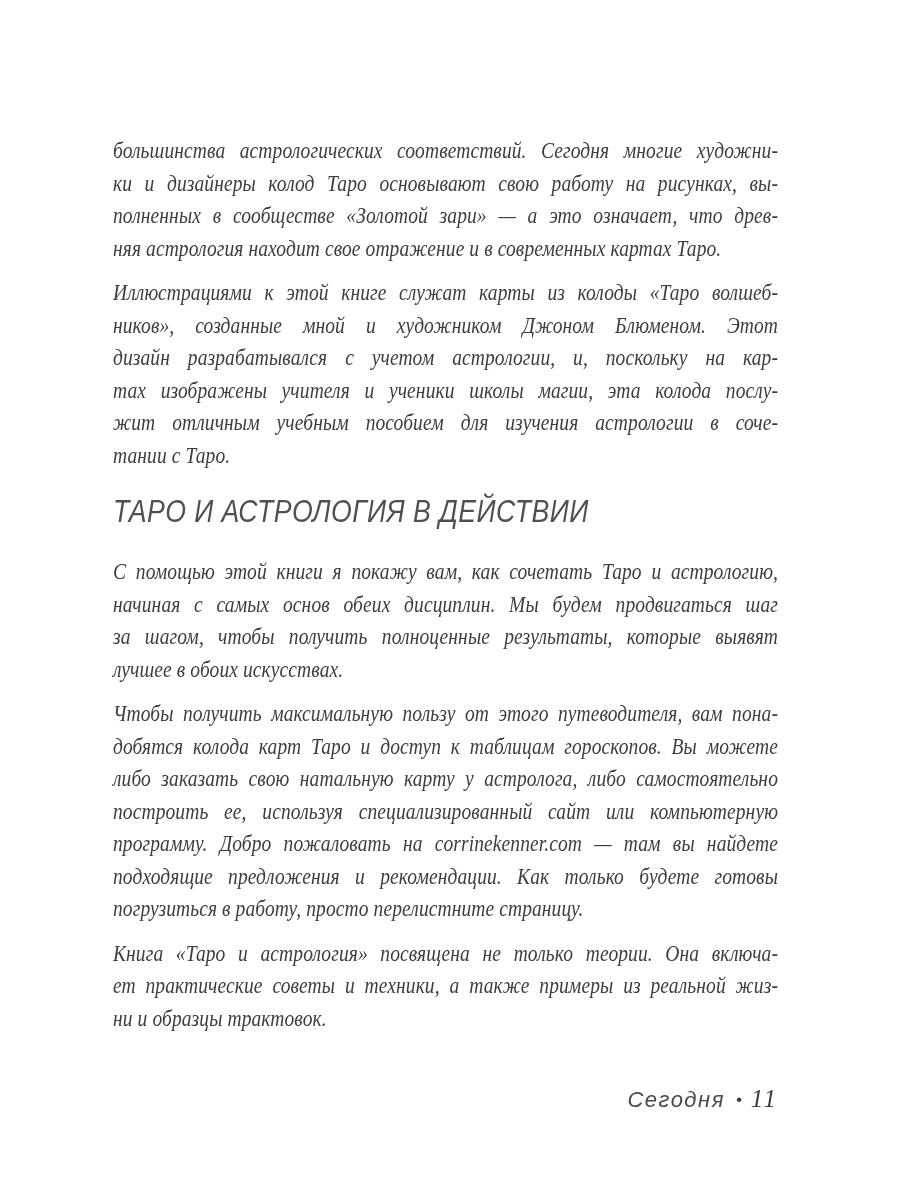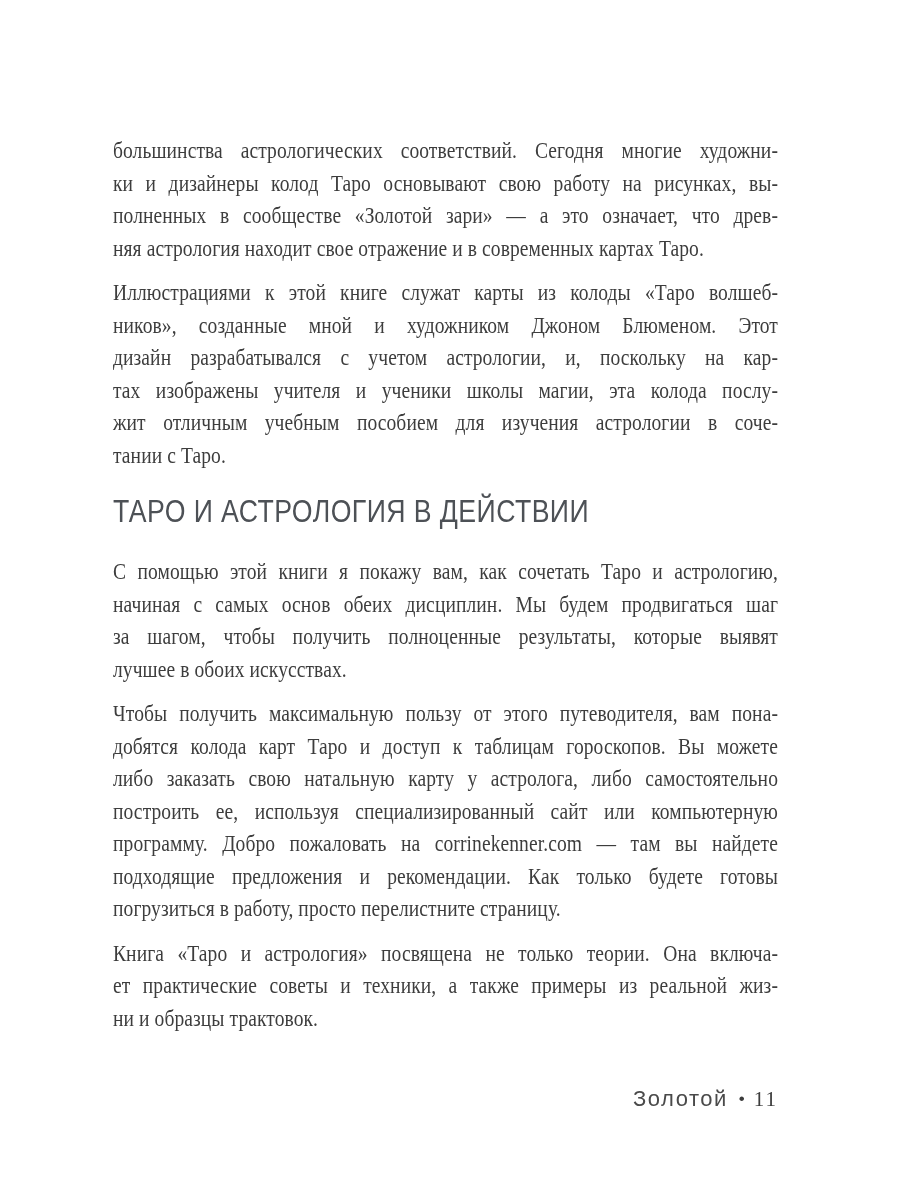--- a/index.html
+++ b/index.html
@@ -12,20 +12,21 @@
   body{
     width:910px;height:1200px;
     background:var(--bg);
     font-family:"Liberation Serif", serif;
     overflow:hidden;
   }
   .page{
     position:relative;
     width:910px;height:1200px;
     background:var(--bg);
+    font-style:italic;
   }
   .content{
     position:absolute;
     left:113px;top:134px;
     width:665px;
   }
   .para{margin:0 0 12px 0;}
   .line{
     width:800px;
     transform:scaleX(0.83125);
@@ -67,21 +68,21 @@
   }
   .footer-sep{
     display:inline-block;
     margin:0 9px 0 11px;
     font-size:17px;
     vertical-align:2px;
     color:#3c3c3c;
   }
   .footer-page{
     font-family:"Liberation Serif", serif;
-    font-size:21px;
+    font-size:25px;
     color:#3c3c3c;
     letter-spacing:2px;
   }
 </style>
 </head>
 <body>
 
 <div class="page">
   <main class="content">
       <div class="para">
@@ -114,15 +115,15 @@
         <div class="line">подходящие предложения и рекомендации. Как только будете готовы</div>
         <div class="line last">погрузиться в работу, просто перелистните страницу.</div>
       </div>
       <div class="para">
         <div class="line">Книга «Таро и астрология» посвящена не только теории. Она включа-</div>
         <div class="line">ет практические советы и техники, а также примеры из реальной жиз-</div>
         <div class="line last">ни и образцы трактовок.</div>
       </div>
     </main>
   <footer class="running-footer">
-    <span class="footer-label">Золотой</span><span class="footer-sep">•</span><span class="footer-page">11</span>
+    <span class="footer-label">Сегодня</span><span class="footer-sep">•</span><span class="footer-page">11</span>
   </footer>
 </div>
 
 </body></html>

